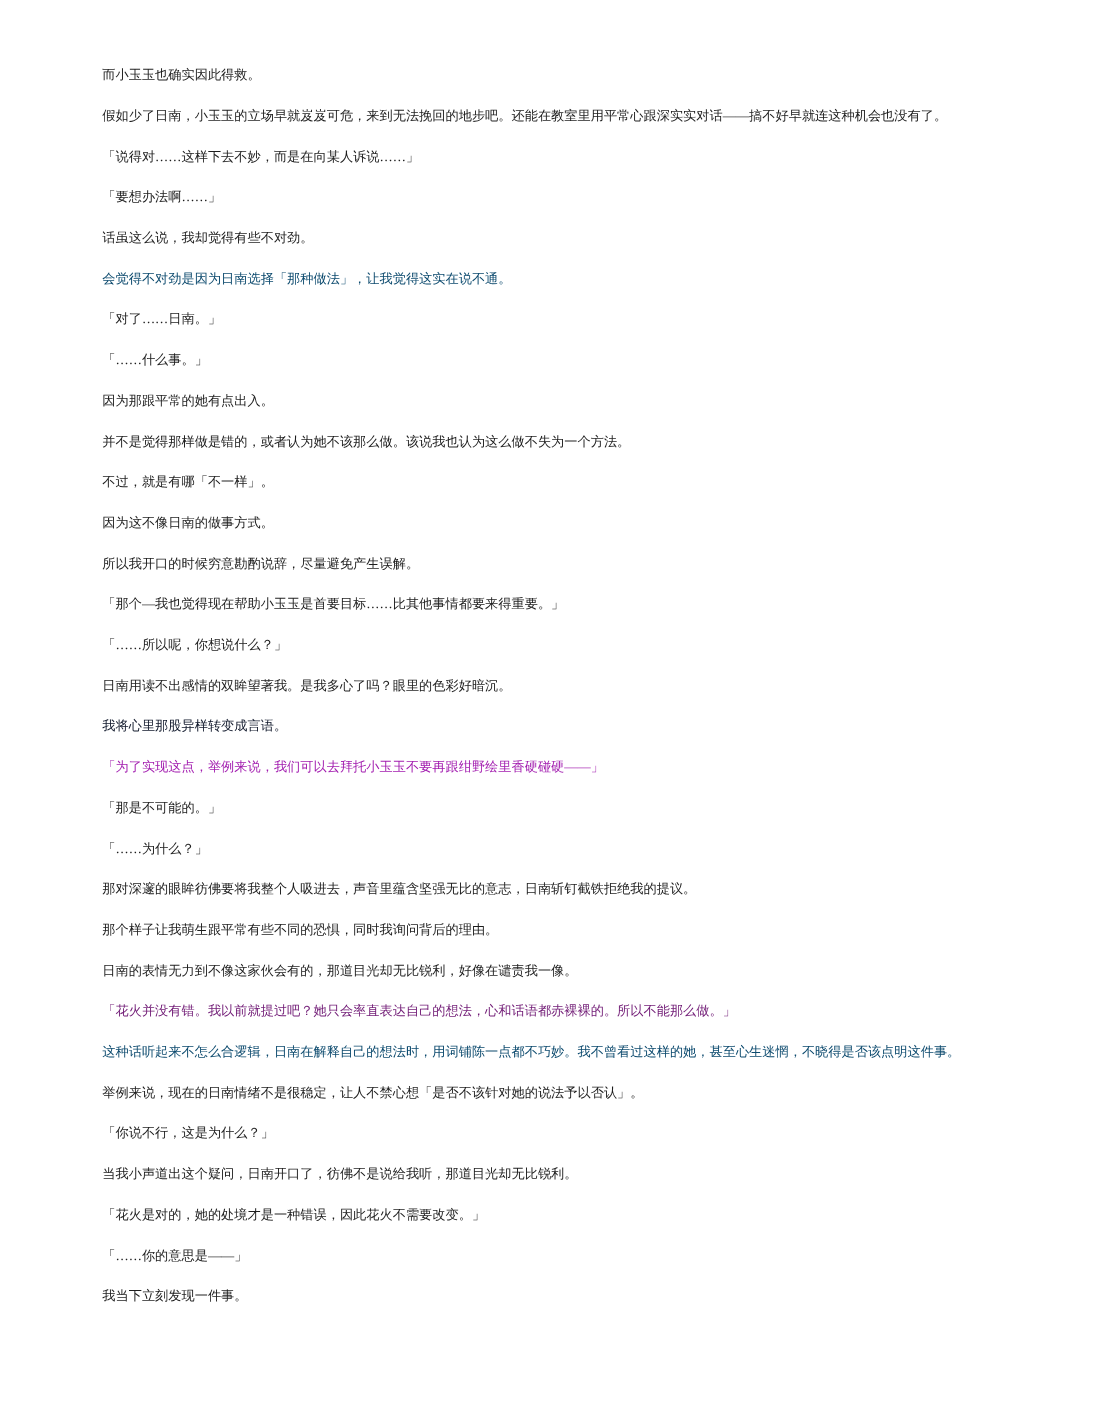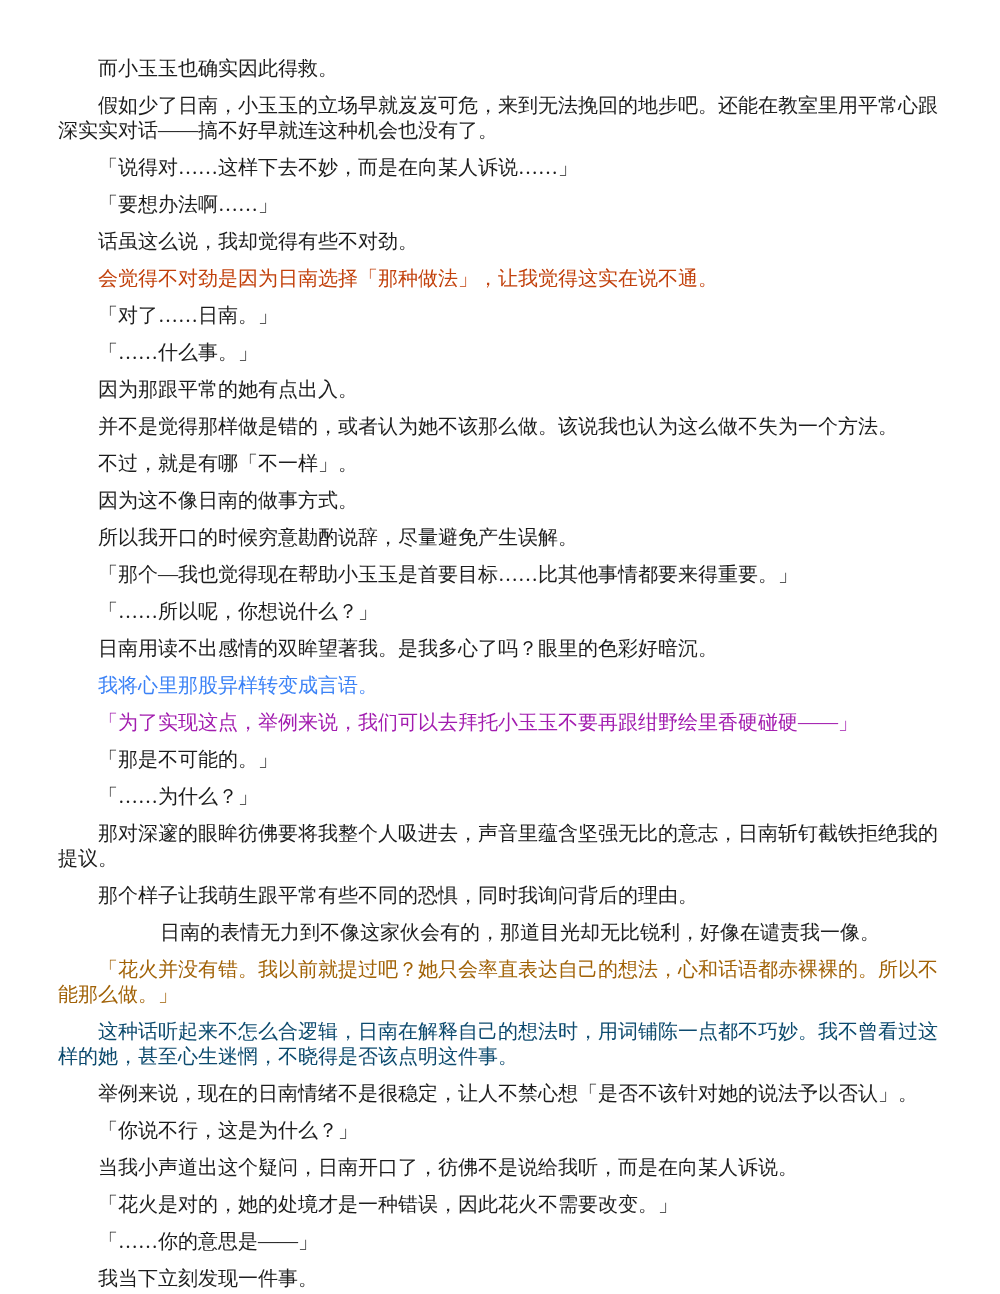--- a/index.html
+++ b/index.html
@@ -11,59 +11,59 @@
     position: relative;
     width: 1000px;
     height: 1294px;
     background: #ffffff;
     box-sizing: border-box;
     padding: 56px 58px 0 58px;
     overflow: hidden;
   }
   .text-content p.para {
     font-family: "Liberation Serif", "DejaVu Serif", serif;
-    font-size: 20px;
+    font-size: 12px;
     line-height: 25px;
     color: #1d1d1d;
-    margin: 0 0 12px 0;
+    margin: 0 0 12px 11px;
     text-indent: 2em;
     letter-spacing: 0;
     word-break: break-all;
   }
 </style>
 </head>
 <body>
 
 <div class="page" style="background: rgb(255, 255, 255);">
   <div class="text-content" id="text-content">
       <p class="para" style="color: rgb(29, 29, 29);">而小玉玉也确实因此得救。</p>
       <p class="para" style="color: rgb(29, 29, 29);">假如少了日南，小玉玉的立场早就岌岌可危，来到无法挽回的地步吧。还能在教室里用平常心跟深实实对话——搞不好早就连这种机会也没有了。</p>
       <p class="para" style="color: rgb(29, 29, 29);">「说得对……这样下去不妙，而是在向某人诉说……」</p>
       <p class="para" style="color: rgb(29, 29, 29);">「要想办法啊……」</p>
       <p class="para" style="color: rgb(29, 29, 29);">话虽这么说，我却觉得有些不对劲。</p>
-      <p class="para" style="color: #c2410c;">会觉得不对劲是因为日南选择「那种做法」，让我觉得这实在说不通。</p>
+      <p class="para" style="color: #0c4a6e;">会觉得不对劲是因为日南选择「那种做法」，让我觉得这实在说不通。</p>
       <p class="para" style="color: rgb(29, 29, 29);">「对了……日南。」</p>
       <p class="para" style="color: rgb(29, 29, 29);">「……什么事。」</p>
       <p class="para" style="color: rgb(29, 29, 29);">因为那跟平常的她有点出入。</p>
       <p class="para" style="color: rgb(29, 29, 29);">并不是觉得那样做是错的，或者认为她不该那么做。该说我也认为这么做不失为一个方法。</p>
       <p class="para" style="color: rgb(29, 29, 29);">不过，就是有哪「不一样」。</p>
       <p class="para" style="color: rgb(29, 29, 29);">因为这不像日南的做事方式。</p>
       <p class="para" style="color: rgb(29, 29, 29);">所以我开口的时候穷意勘酌说辞，尽量避免产生误解。</p>
       <p class="para" style="color: rgb(29, 29, 29);">「那个—我也觉得现在帮助小玉玉是首要目标……比其他事情都要来得重要。」</p>
       <p class="para" style="color: rgb(29, 29, 29);">「……所以呢，你想说什么？」</p>
       <p class="para" style="color: rgb(29, 29, 29);">日南用读不出感情的双眸望著我。是我多心了吗？眼里的色彩好暗沉。</p>
-      <p class="para" style="color: #3b82f6;">我将心里那股异样转变成言语。</p>
+      <p class="para" style="color: #0f172a;">我将心里那股异样转变成言语。</p>
       <p class="para" style="color: #a21caf;">「为了实现这点，举例来说，我们可以去拜托小玉玉不要再跟绀野绘里香硬碰硬——」</p>
       <p class="para" style="color: rgb(29, 29, 29);">「那是不可能的。」</p>
       <p class="para" style="color: rgb(29, 29, 29);">「……为什么？」</p>
       <p class="para" style="color: rgb(29, 29, 29);">那对深邃的眼眸彷佛要将我整个人吸进去，声音里蕴含坚强无比的意志，日南斩钉截铁拒绝我的提议。</p>
       <p class="para" style="color: rgb(29, 29, 29);">那个样子让我萌生跟平常有些不同的恐惧，同时我询问背后的理由。</p>
-      <p class="para" style="color: rgb(29, 29, 29); text-align: center;">日南的表情无力到不像这家伙会有的，那道目光却无比锐利，好像在谴责我一像。</p>
-      <p class="para" style="color: #a16207;">「花火并没有错。我以前就提过吧？她只会率直表达自己的想法，心和话语都赤裸裸的。所以不能那么做。」</p>
+      <p class="para" style="color: rgb(29, 29, 29);">日南的表情无力到不像这家伙会有的，那道目光却无比锐利，好像在谴责我一像。</p>
+      <p class="para" style="color: #701a75;">「花火并没有错。我以前就提过吧？她只会率直表达自己的想法，心和话语都赤裸裸的。所以不能那么做。」</p>
       <p class="para" style="color: #0c4a6e;">这种话听起来不怎么合逻辑，日南在解释自己的想法时，用词铺陈一点都不巧妙。我不曾看过这样的她，甚至心生迷惘，不晓得是否该点明这件事。</p>
       <p class="para" style="color: rgb(29, 29, 29);">举例来说，现在的日南情绪不是很稳定，让人不禁心想「是否不该针对她的说法予以否认」。</p>
       <p class="para" style="color: rgb(29, 29, 29);">「你说不行，这是为什么？」</p>
-      <p class="para" style="color: rgb(29, 29, 29);">当我小声道出这个疑问，日南开口了，彷佛不是说给我听，而是在向某人诉说。</p>
+      <p class="para" style="color: rgb(29, 29, 29);">当我小声道出这个疑问，日南开口了，彷佛不是说给我听，那道目光却无比锐利。</p>
       <p class="para" style="color: rgb(29, 29, 29);">「花火是对的，她的处境才是一种错误，因此花火不需要改变。」</p>
       <p class="para" style="color: rgb(29, 29, 29);">「……你的意思是——」</p>
       <p class="para" style="color: rgb(29, 29, 29);">我当下立刻发现一件事。</p>
     </div>
 </div>
 
 </body></html>

